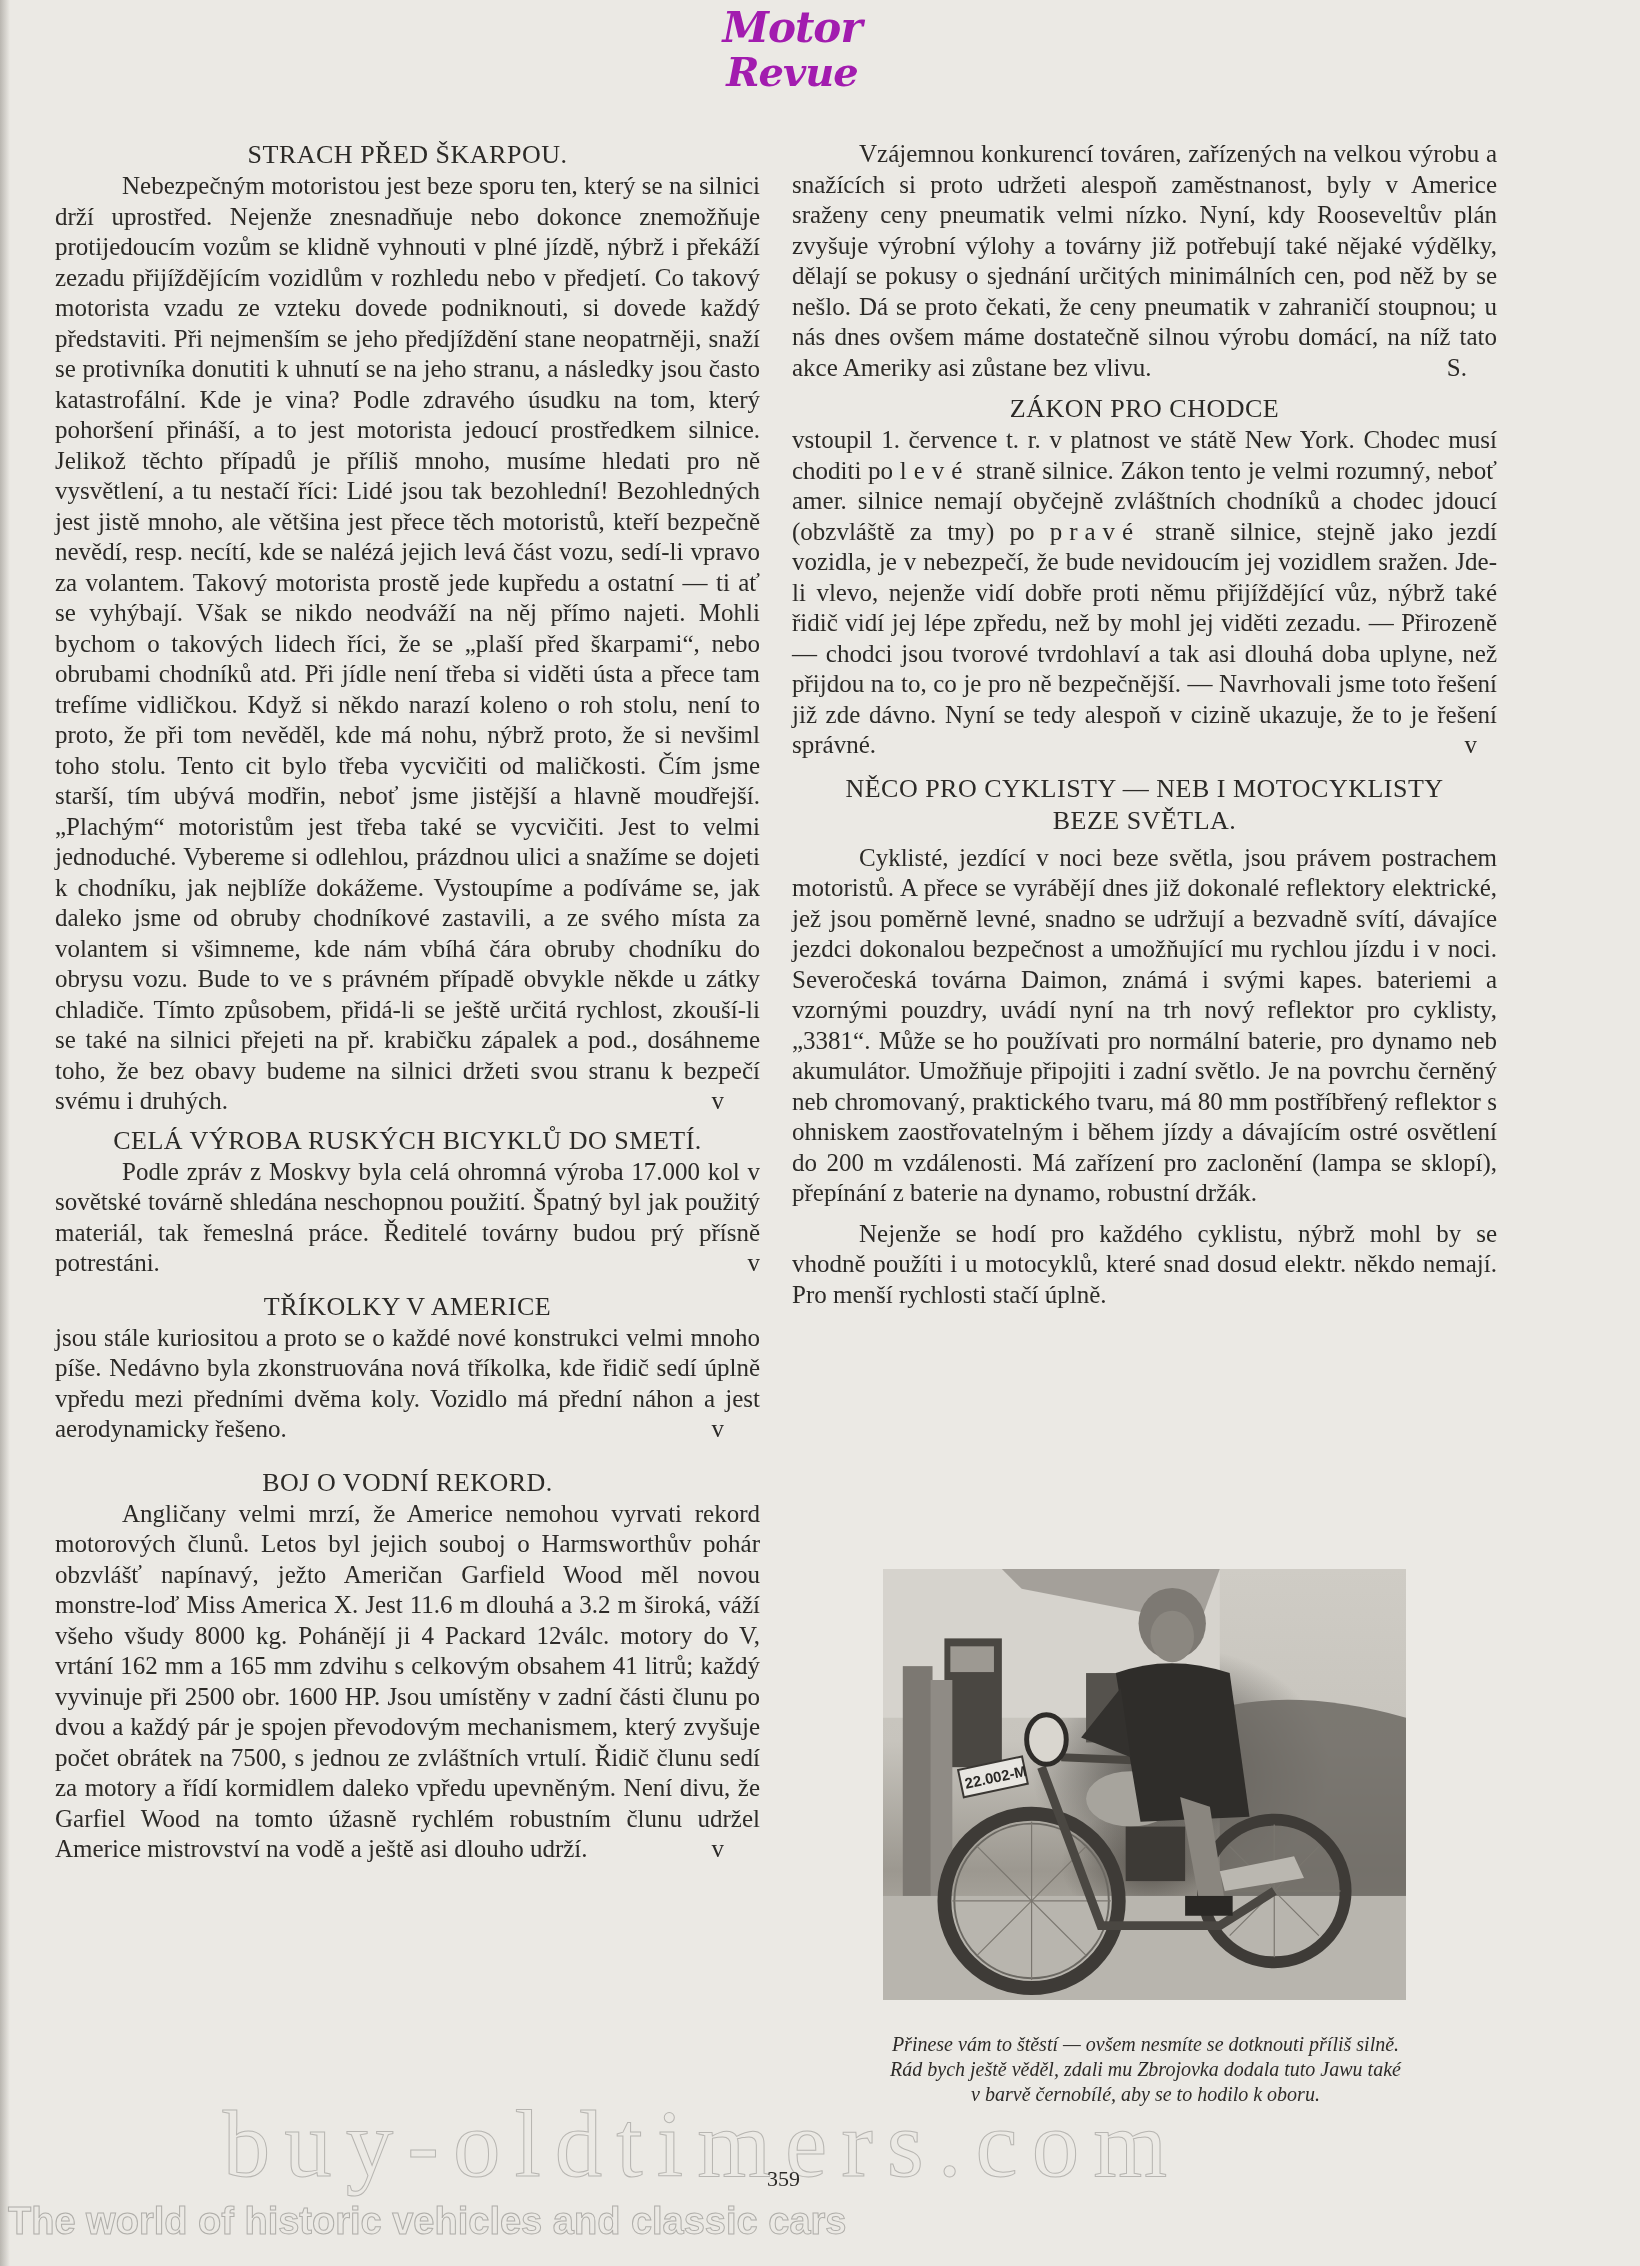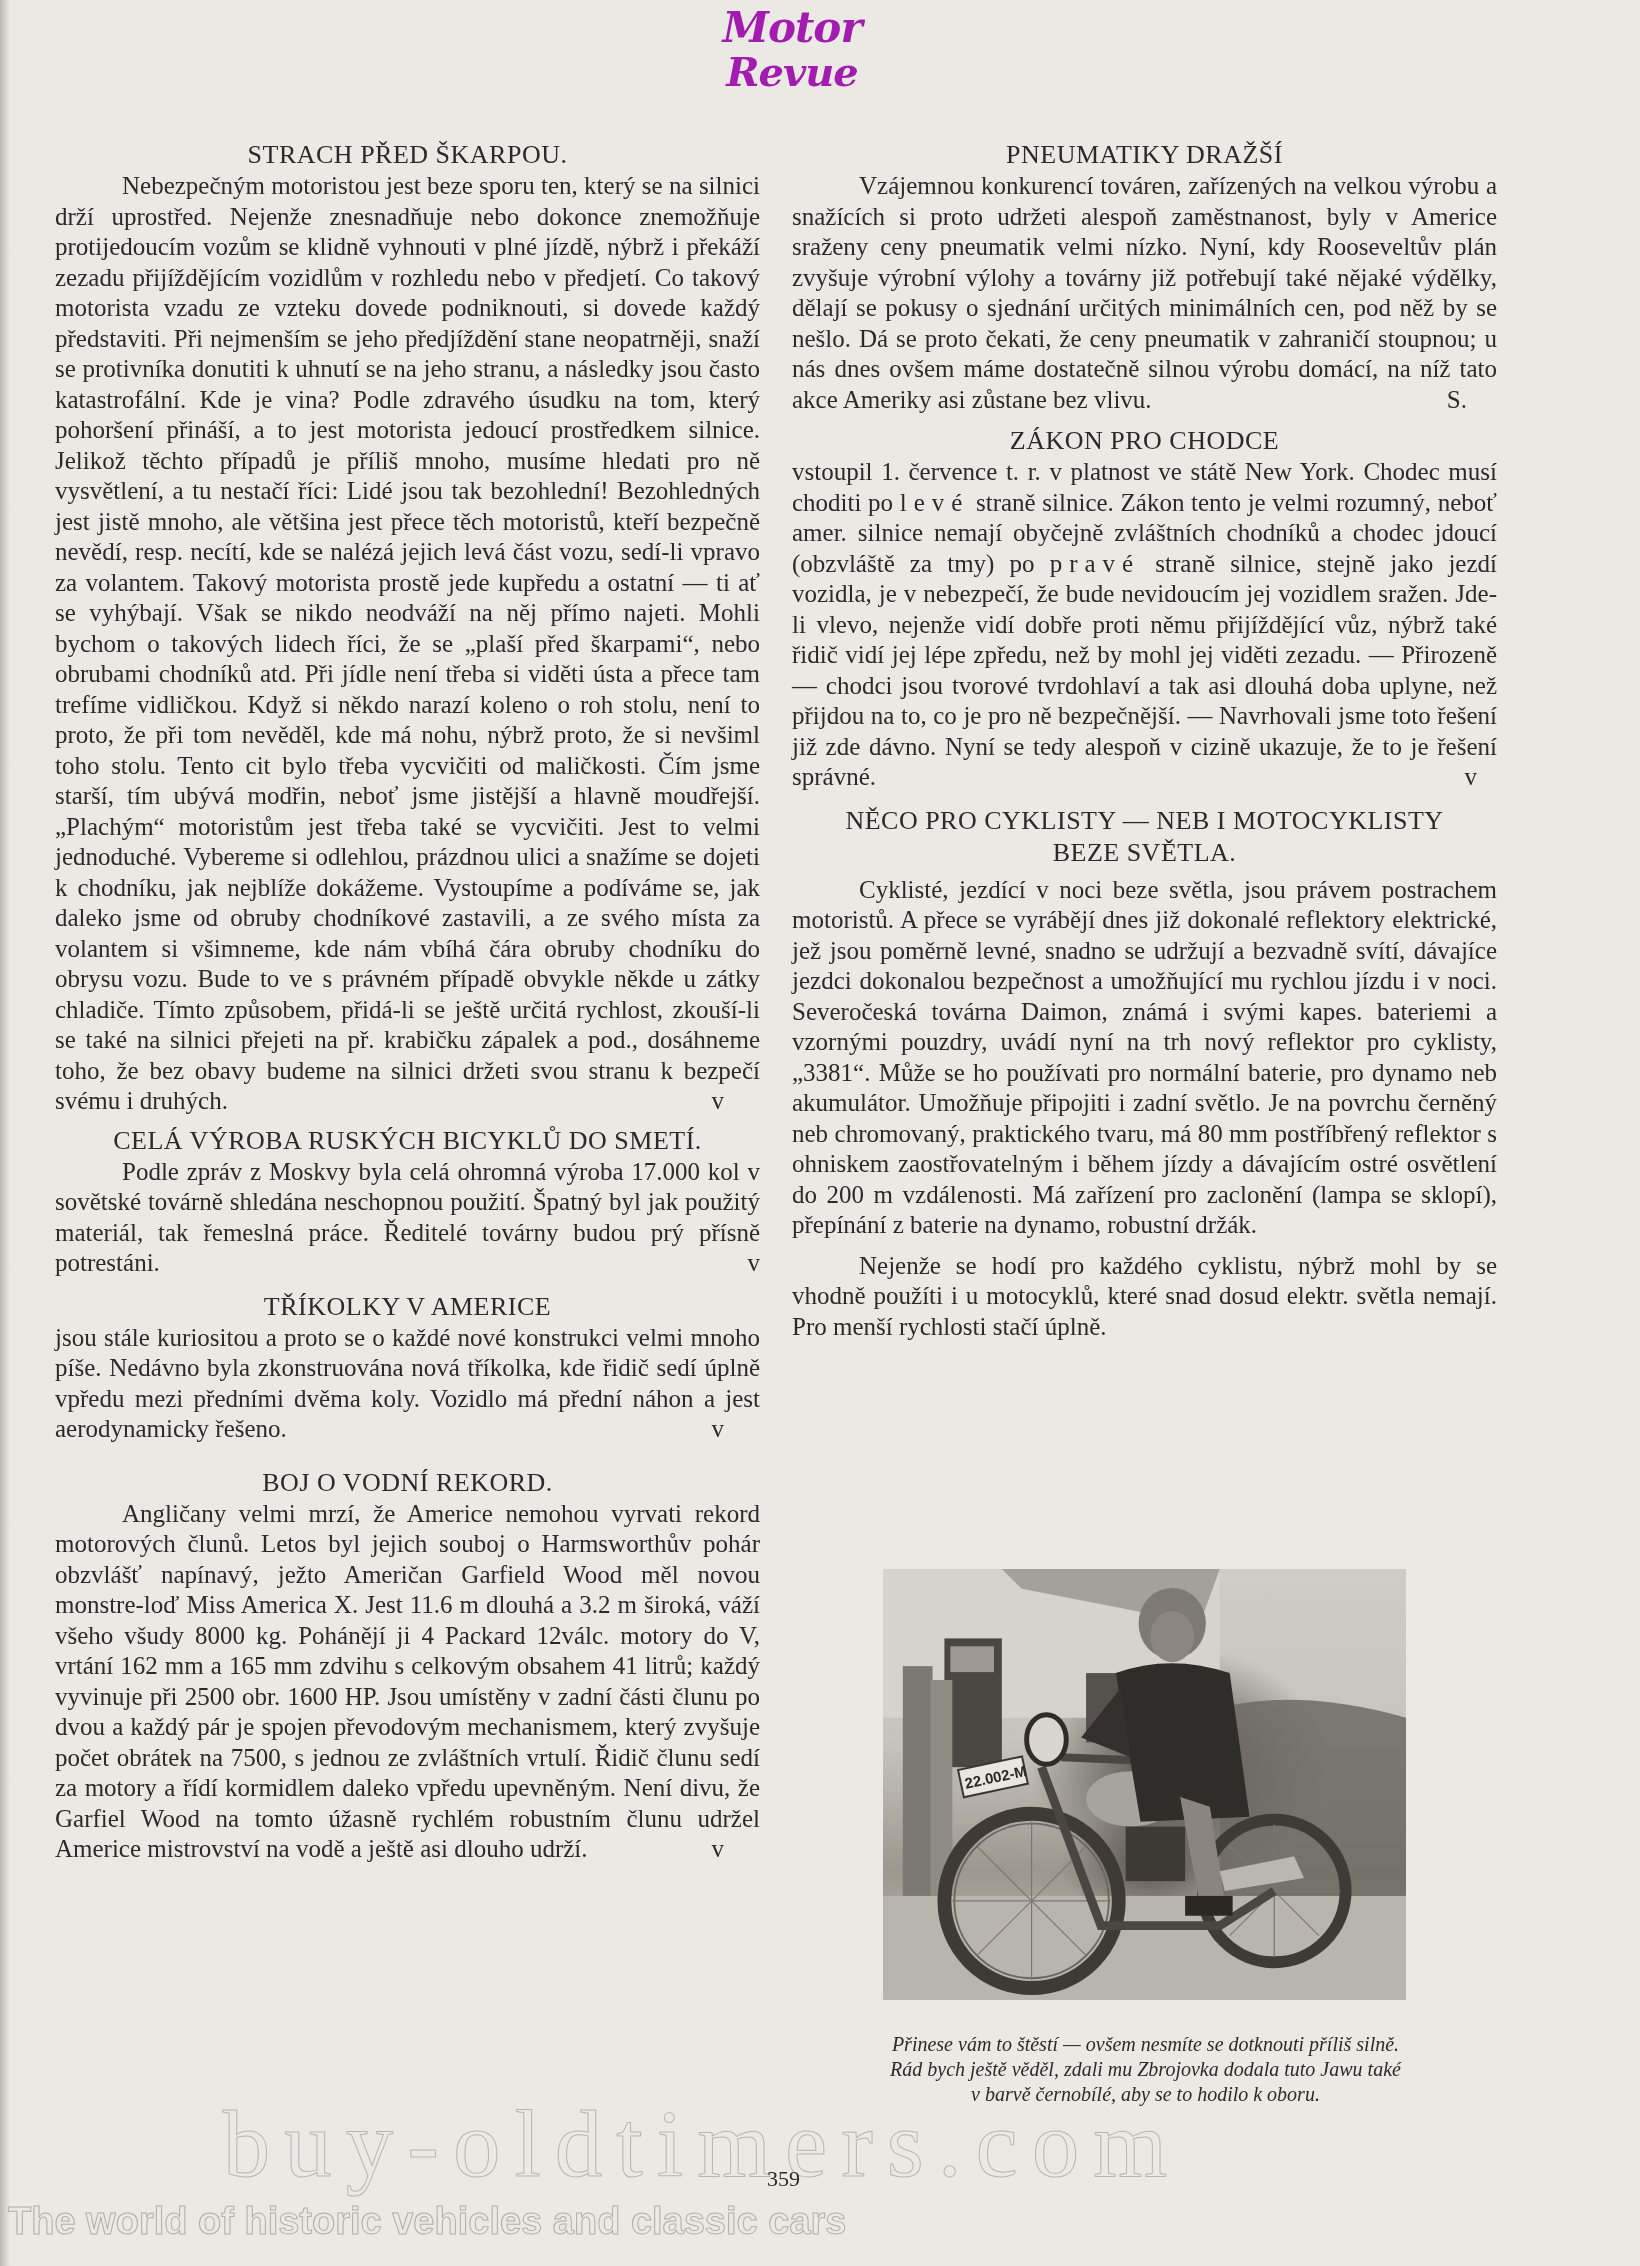--- a/index.html
+++ b/index.html
@@ -93,31 +93,30 @@
     <p><span>jsou stále kuriositou a proto se o každé nové konstrukci velmi mnoho píše. Nedávno byla zkonstruována nová tříkolka, kde řidič sedí úplně vpředu mezi předními dvěma koly. Vozidlo má přední náhon a jest aerodynamicky řešeno.</span><span class="sig">v</span></p>
   </div>
   <div class="art" style="margin-top:22px;">
     <h2 class="headline">BOJ O VODNÍ REKORD.</h2>
     <p class="indent"><span>Angličany velmi mrzí, že Americe nemohou vyrvati rekord motorových člunů. Letos byl jejich souboj o Harmsworthův pohár obzvlášť napínavý, ježto Američan Garfield Wood měl novou monstre-loď Miss America X. Jest 11.6 m dlouhá a 3.2 m široká, váží všeho všudy 8000 kg. Pohánějí ji 4 Packard 12válc. motory do V, vrtání 162 mm a 165 mm zdvihu s celkovým obsahem 41 litrů; každý vyvinuje při 2500 obr. 1600 HP. Jsou umístěny v zadní části člunu po dvou a každý pár je spojen převodovým mechanismem, který zvyšuje počet obrátek na 7500, s jednou ze zvláštních vrtulí. Řidič člunu sedí za motory a řídí kormidlem daleko vpředu upevněným. Není divu, že Garfiel Wood na tomto úžasně rychlém robustním člunu udržel Americe mistrovství na vodě a ještě asi dlouho udrží.</span><span class="sig">v</span></p>
   </div>
 </div>
 
 <div class="col col-right">
   <div class="art">
-    <h2 class="headline">PNEUMATIKY DRAŽŠÍ</h2>
     <p class="indent"><span>Vzájemnou konkurencí továren, zařízených na velkou výrobu a snažících si proto udržeti alespoň zaměstnanost, byly v Americe sraženy ceny pneumatik velmi nízko. Nyní, kdy Rooseveltův plán zvyšuje výrobní výlohy a továrny již potřebují také nějaké výdělky, dělají se pokusy o sjednání určitých minimálních cen, pod něž by se nešlo. Dá se proto čekati, že ceny pneumatik v zahraničí stoupnou; u nás dnes ovšem máme dostatečně silnou výrobu domácí, na níž tato akce Ameriky asi zůstane bez vlivu.</span><span class="sig" style="padding-right:30px">S.</span></p>
   </div>
   <div class="art" style="margin-top:10px;">
     <h2 class="headline">ZÁKON PRO CHODCE</h2>
     <p><span>vstoupil 1. července t. r. v platnost ve státě New York. Chodec musí choditi po </span><span class="spaced">levé</span><span> straně silnice. Zákon tento je velmi rozumný, neboť amer. silnice nemají obyčejně zvláštních chodníků a chodec jdoucí (obzvláště za tmy) po </span><span class="spaced">pravé</span><span> straně silnice, stejně jako jezdí vozidla, je v nebezpečí, že bude nevidoucím jej vozidlem sražen. Jde-li vlevo, nejenže vidí dobře proti němu přijíždějící vůz, nýbrž také řidič vidí jej lépe zpředu, než by mohl jej viděti zezadu. — Přirozeně — chodci jsou tvorové tvrdohlaví a tak asi dlouhá doba uplyne, než přijdou na to, co je pro ně bezpečnější. — Navrhovali jsme toto řešení již zde dávno. Nyní se tedy alespoň v cizině ukazuje, že to je řešení správné.</span><span class="sig" style="padding-right:20px">v</span></p>
   </div>
   <div class="art" style="margin-top:12px;">
     <h2 class="headline"><span>NĚCO PRO CYKLISTY — NEB I MOTOCYKLISTY</span><br><span>BEZE SVĚTLA.</span></h2>
     <p class="indent" style="margin-top:6px;">Cyklisté, jezdící v noci beze světla, jsou právem postrachem motoristů. A přece se vyrábějí dnes již dokonalé reflektory elektrické, jež jsou poměrně levné, snadno se udržují a bezvadně svítí, dávajíce jezdci dokonalou bezpečnost a umožňující mu rychlou jízdu i v noci. Severočeská továrna Daimon, známá i svými kapes. bateriemi a vzornými pouzdry, uvádí nyní na trh nový reflektor pro cyklisty, „3381“. Může se ho používati pro normální baterie, pro dynamo neb akumulátor. Umožňuje připojiti i zadní světlo. Je na povrchu černěný neb chromovaný, praktického tvaru, má 80 mm postříbřený reflektor s ohniskem zaostřovatelným i během jízdy a dávajícím ostré osvětlení do 200 m vzdálenosti. Má zařízení pro zaclonění (lampa se sklopí), přepínání z baterie na dynamo, robustní držák.</p>
-    <p class="indent" style="margin-top:10px;">Nejenže se hodí pro každého cyklistu, nýbrž mohl by se vhodně použíti i u motocyklů, které snad dosud elektr. světla nemají. Pro menší rychlosti stačí úplně.</p>
+    <p class="indent" style="margin-top:10px;">Nejenže se hodí pro každého cyklistu, nýbrž mohl by se vhodně použíti i u motocyklů, které snad dosud elektr. někdo nemají. Pro menší rychlosti stačí úplně.</p>
   </div>
 </div>
 
 <div class="photo">
   <svg width="523" height="431" viewBox="0 0 528 435">
 
     <polygon points="0,0 340,0 340,150 0,150" fill="#d6d3cd"></polygon>
     <polygon points="120,0 340,0 320,55 140,20" fill="#8e8a84" opacity="0.7"></polygon>
 
     <rect x="62" y="70" width="58" height="130" fill="#4a4742"></rect>

